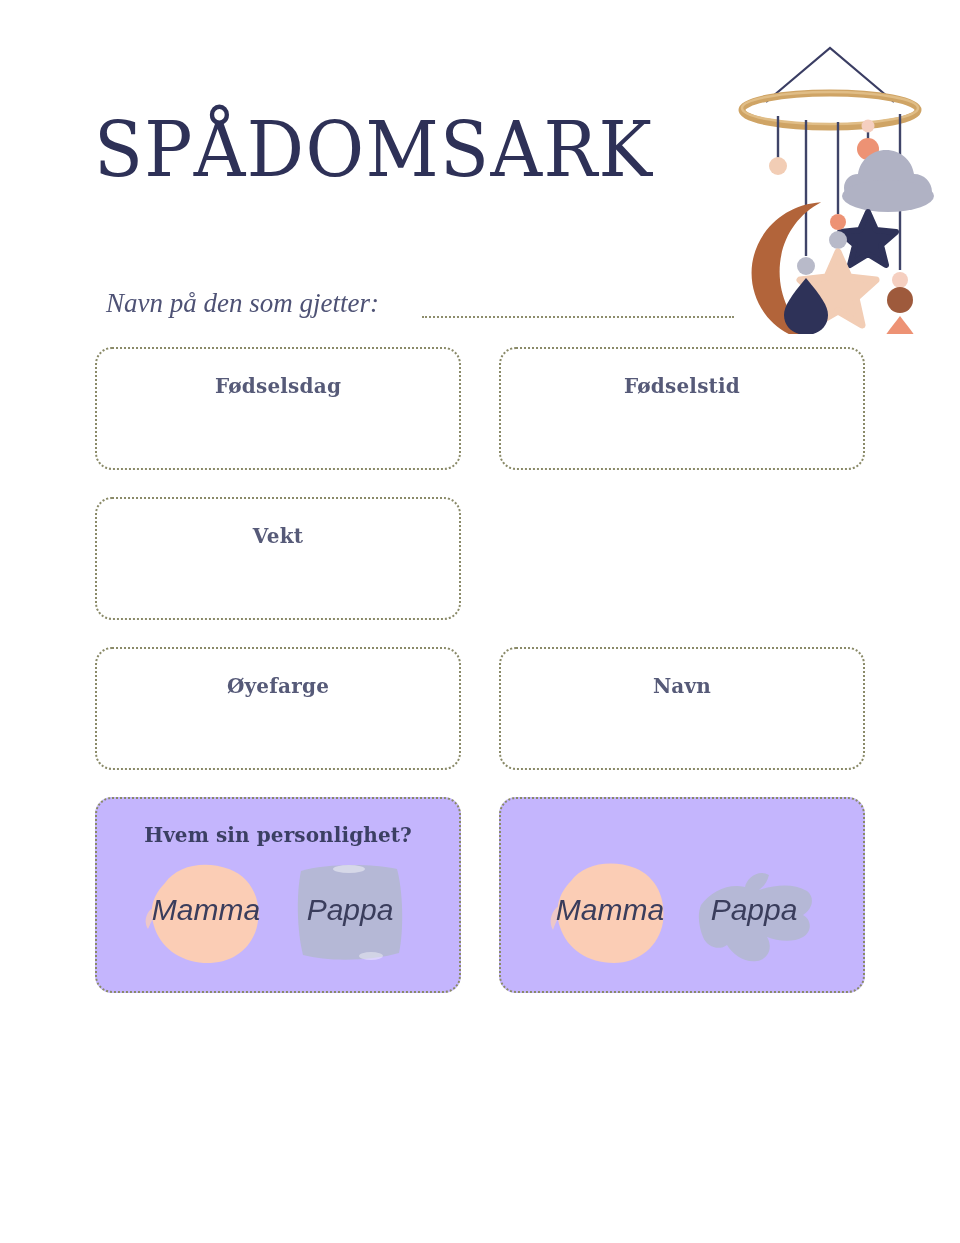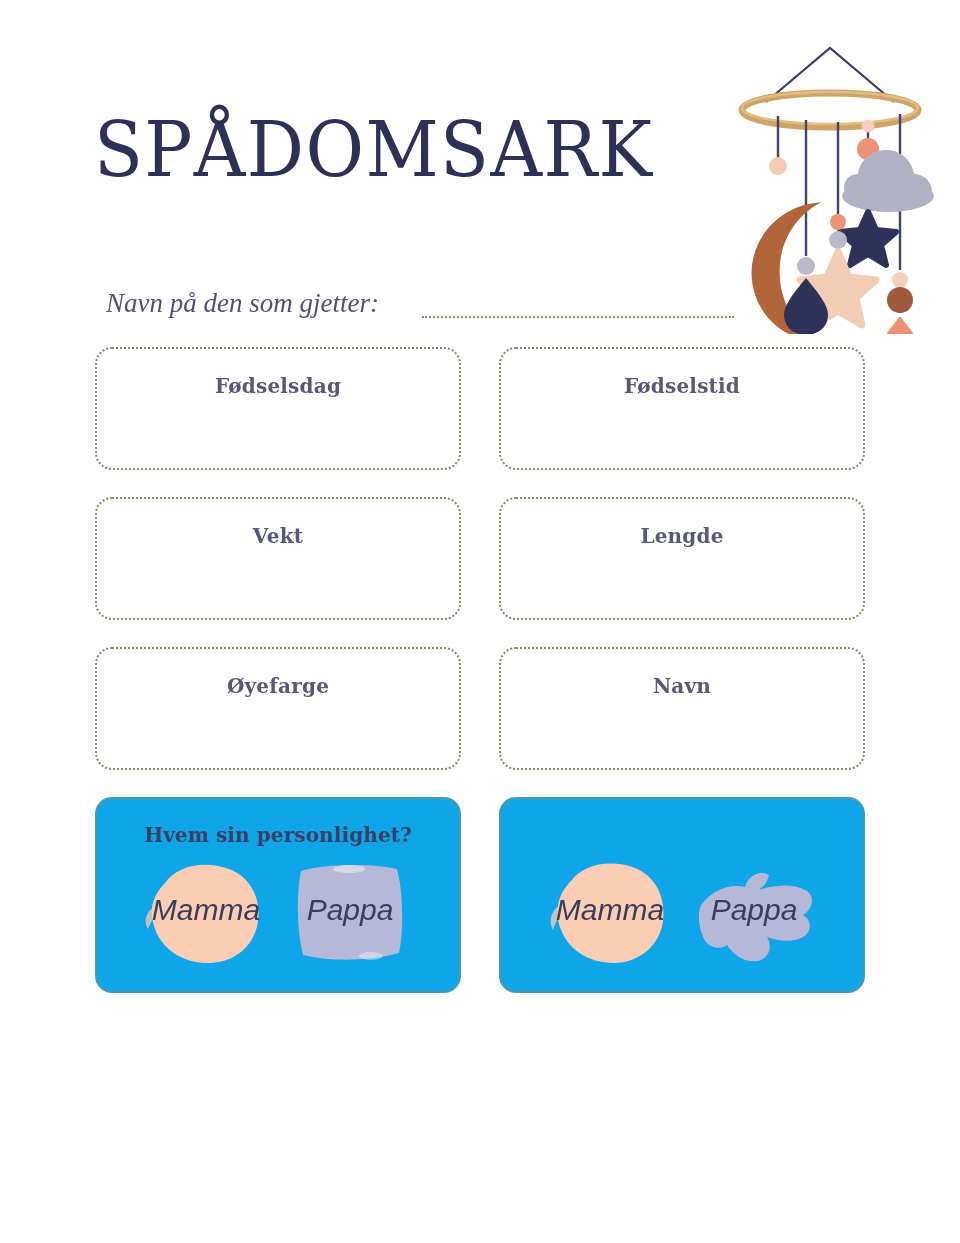--- a/index.html
+++ b/index.html
@@ -116,21 +116,21 @@
   }
   .choice-box {
     width: 366px;
     height: 196px;
     box-sizing: border-box;
     border: 2px dotted #8a8a68;
     border-radius: 17px;
     padding-top: 24px;
     text-align: center;
     position: relative;
-    background: #0ea5e9;
+    background: #c4b5fd;
   }
   .choice-question {
     font-family: "DejaVu Serif", "Liberation Serif", serif;
     font-size: 20px;
     font-weight: 700;
     color: #3b3f63;
     letter-spacing: 0.1px;
     display: block;
   }
   .choice-options {
@@ -252,23 +252,20 @@
       <span class="field-label">Fødselsdag</span>
     </div>
     <div class="field-box">
       <span class="field-label">Fødselstid</span>
     </div>
   </div>
 
   <div class="field-row">
     <div class="field-box">
       <span class="field-label">Vekt</span>
-    </div>
-    <div class="field-box">
-      <span class="field-label">Lengde</span>
     </div>
   </div>
 
 
   <div class="field-row">
     <div class="field-box">
       <span class="field-label">Øyefarge</span>
     </div>
     <div class="field-box">
       <span class="field-label">Navn</span>

